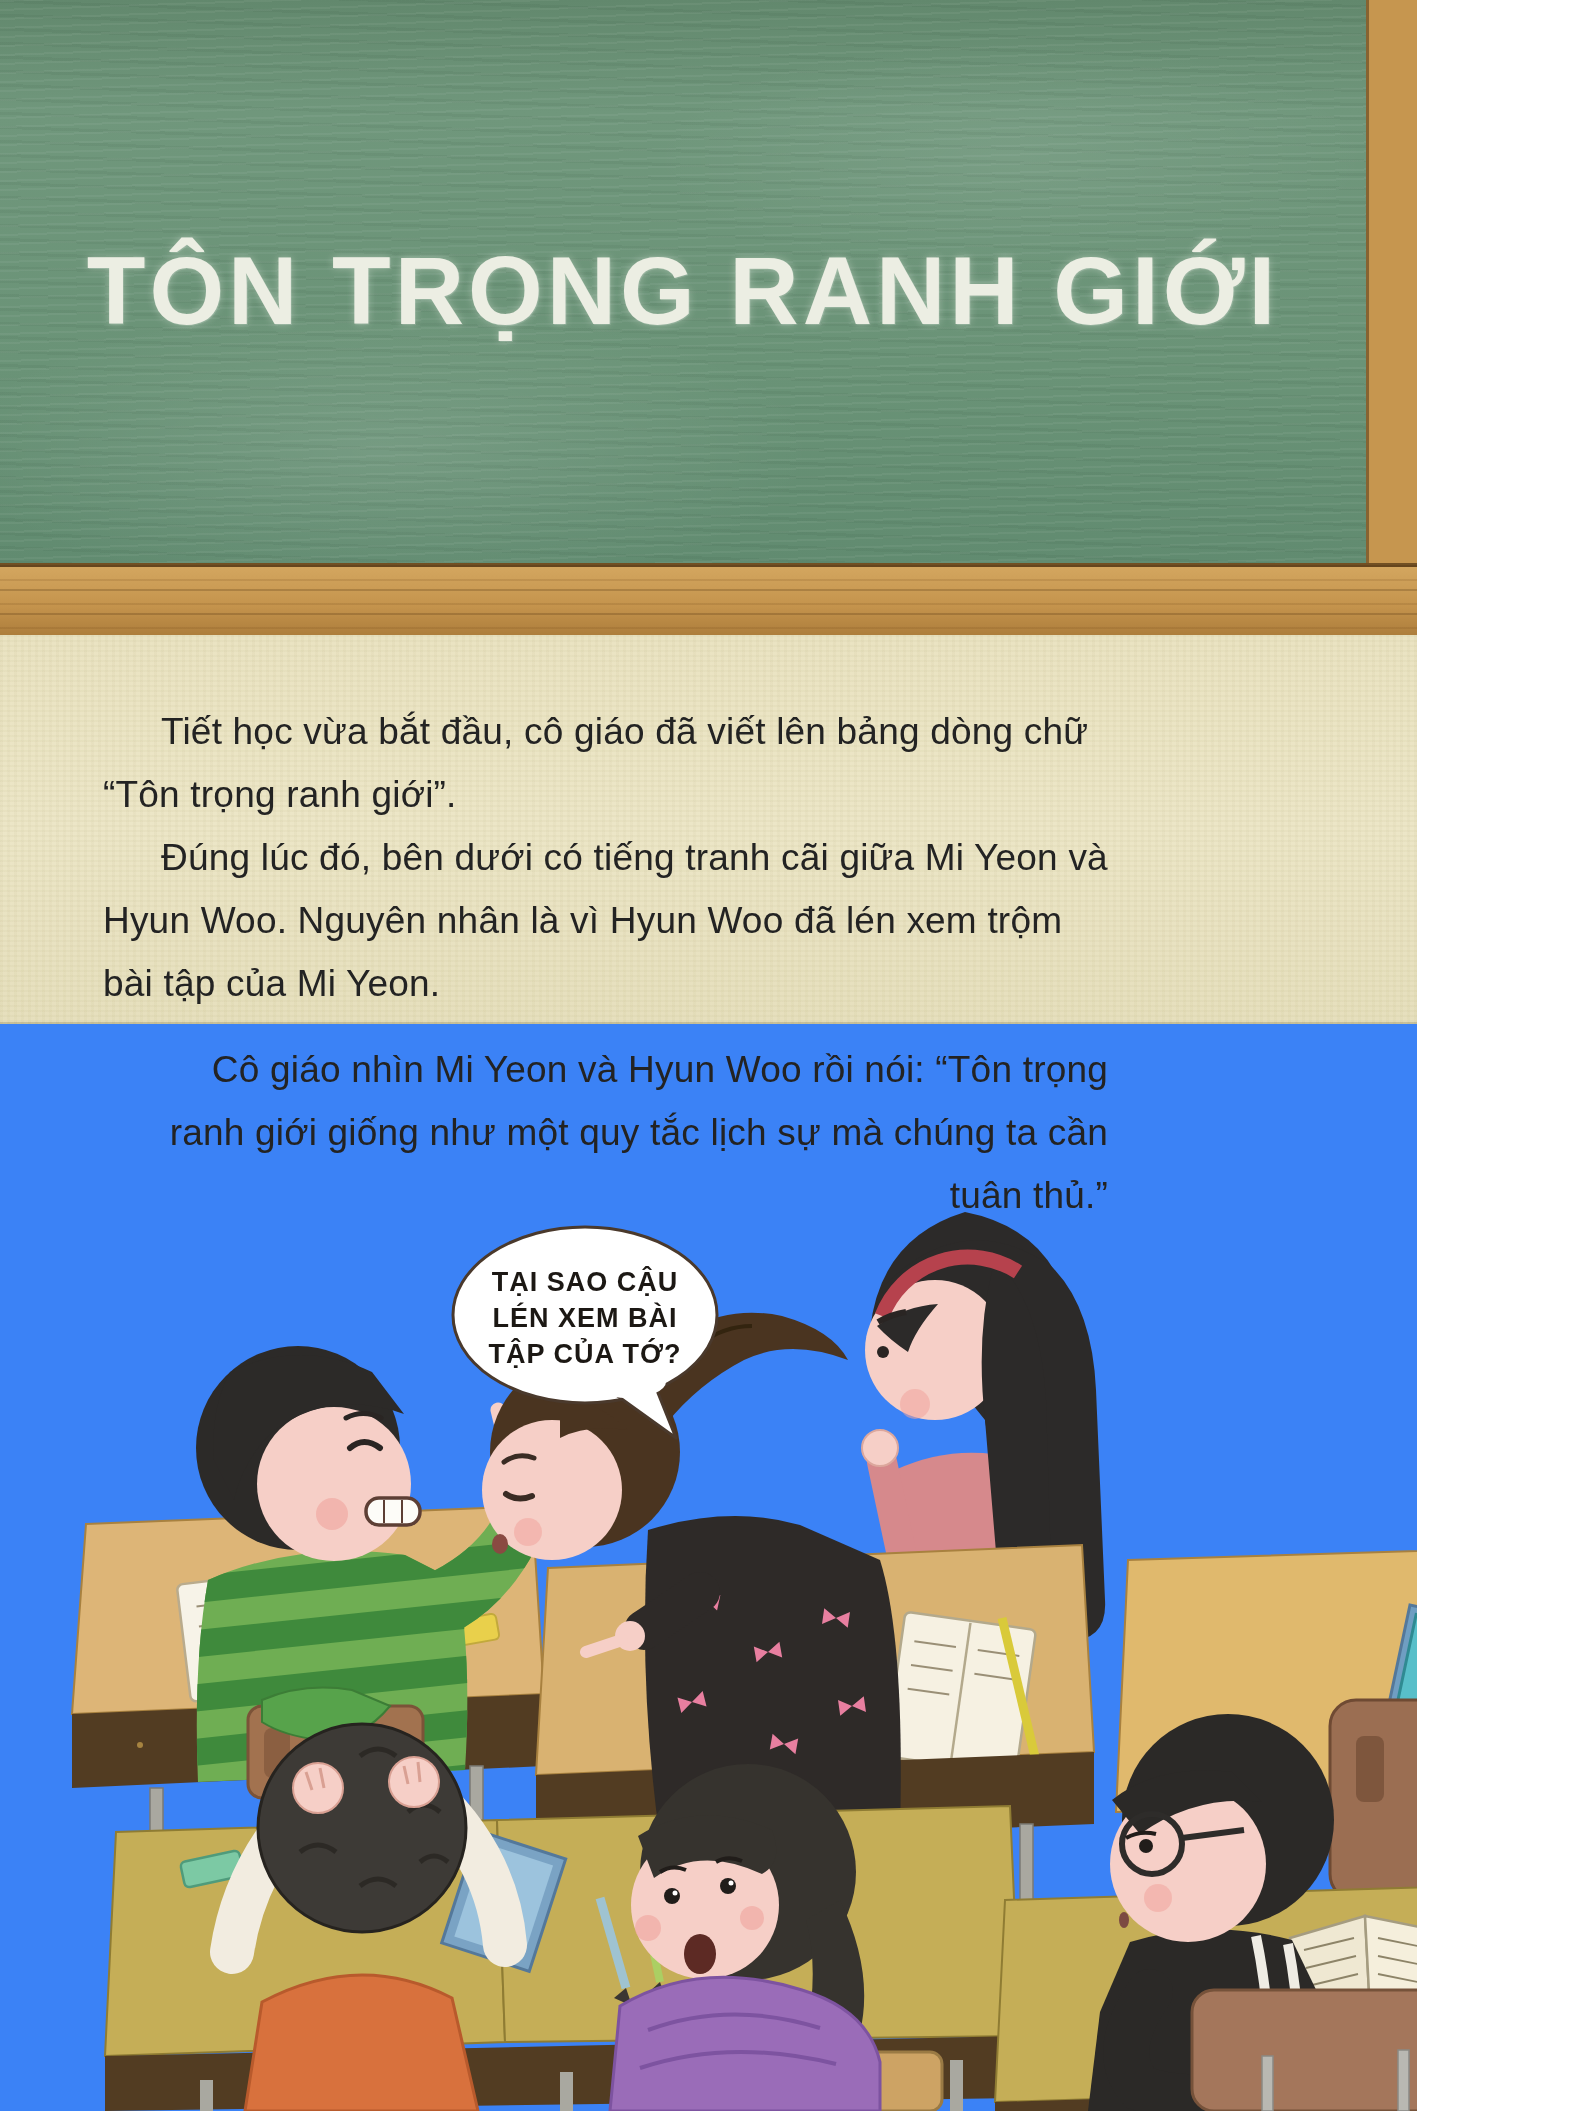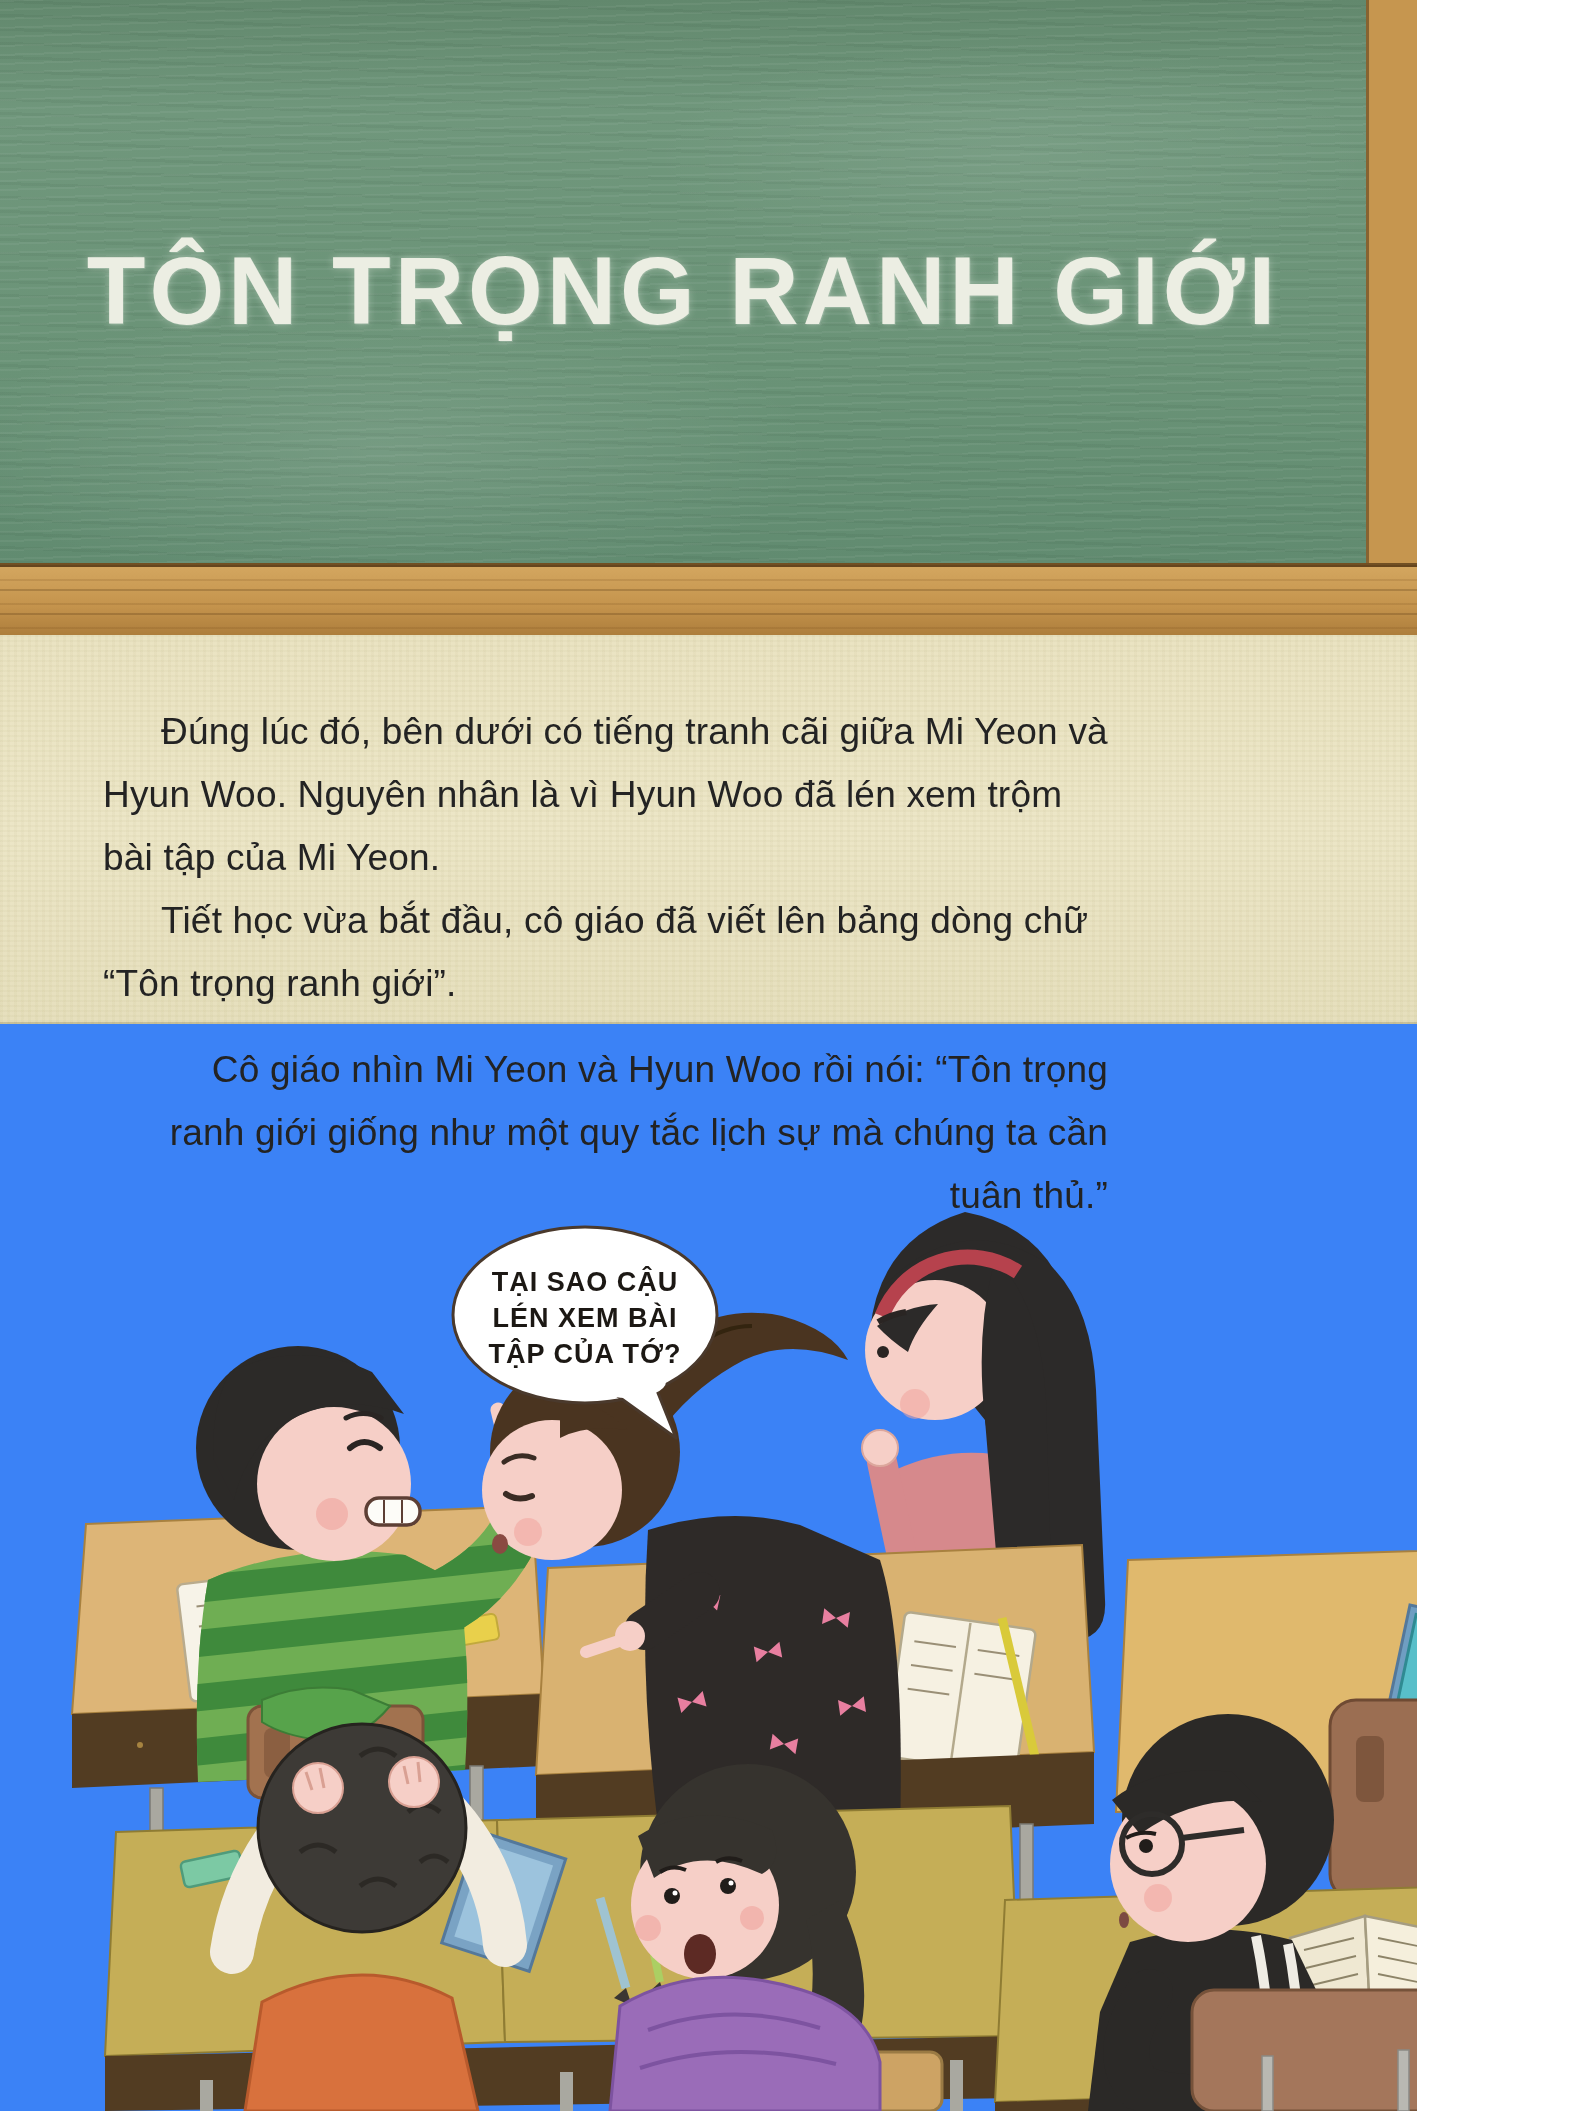--- a/index.html
+++ b/index.html
@@ -88,22 +88,22 @@
   <div class="board">
     <h1>TÔN TRỌNG RANH GIỚI</h1>
   </div>
   <div class="frame-right"></div>
   <div class="frame-bottom"></div>
   <div class="wall-teal"></div>
   <div class="wall-gray"></div>
   <div class="beige"></div>
 
   <div class="story story-upper">
+    <p>Tiết học vừa bắt đầu, cô giáo đã viết lên bảng dòng chữ “Tôn trọng ranh giới”.</p>
     <p>Đúng lúc đó, bên dưới có tiếng tranh cãi giữa Mi Yeon và Hyun Woo. Nguyên nhân là vì Hyun Woo đã lén xem trộm bài tập của Mi Yeon.</p>
-    <p>Tiết học vừa bắt đầu, cô giáo đã viết lên bảng dòng chữ “Tôn trọng ranh giới”.</p>
   </div>
   <div class="story story-lower">
     <p>Cô giáo nhìn Mi Yeon và Hyun Woo rồi nói: “Tôn trọng ranh giới giống như một quy tắc lịch sự mà chúng ta cần tuân thủ.”</p>
   </div>
 
   <svg class="art" viewBox="0 0 1575 2111">
     <defs>
       <clipPath id="hwClip">
         <path d="M208 1580 Q300 1540 405 1555 L458 1582 Q472 1660 465 1770 L198 1782 Q193 1665 208 1580 Z"></path>
         <path d="M400 1585 Q475 1560 500 1505 Q515 1470 524 1446 L562 1460 Q554 1506 536 1548 Q506 1606 456 1632 Q420 1648 398 1636 Z"></path>

